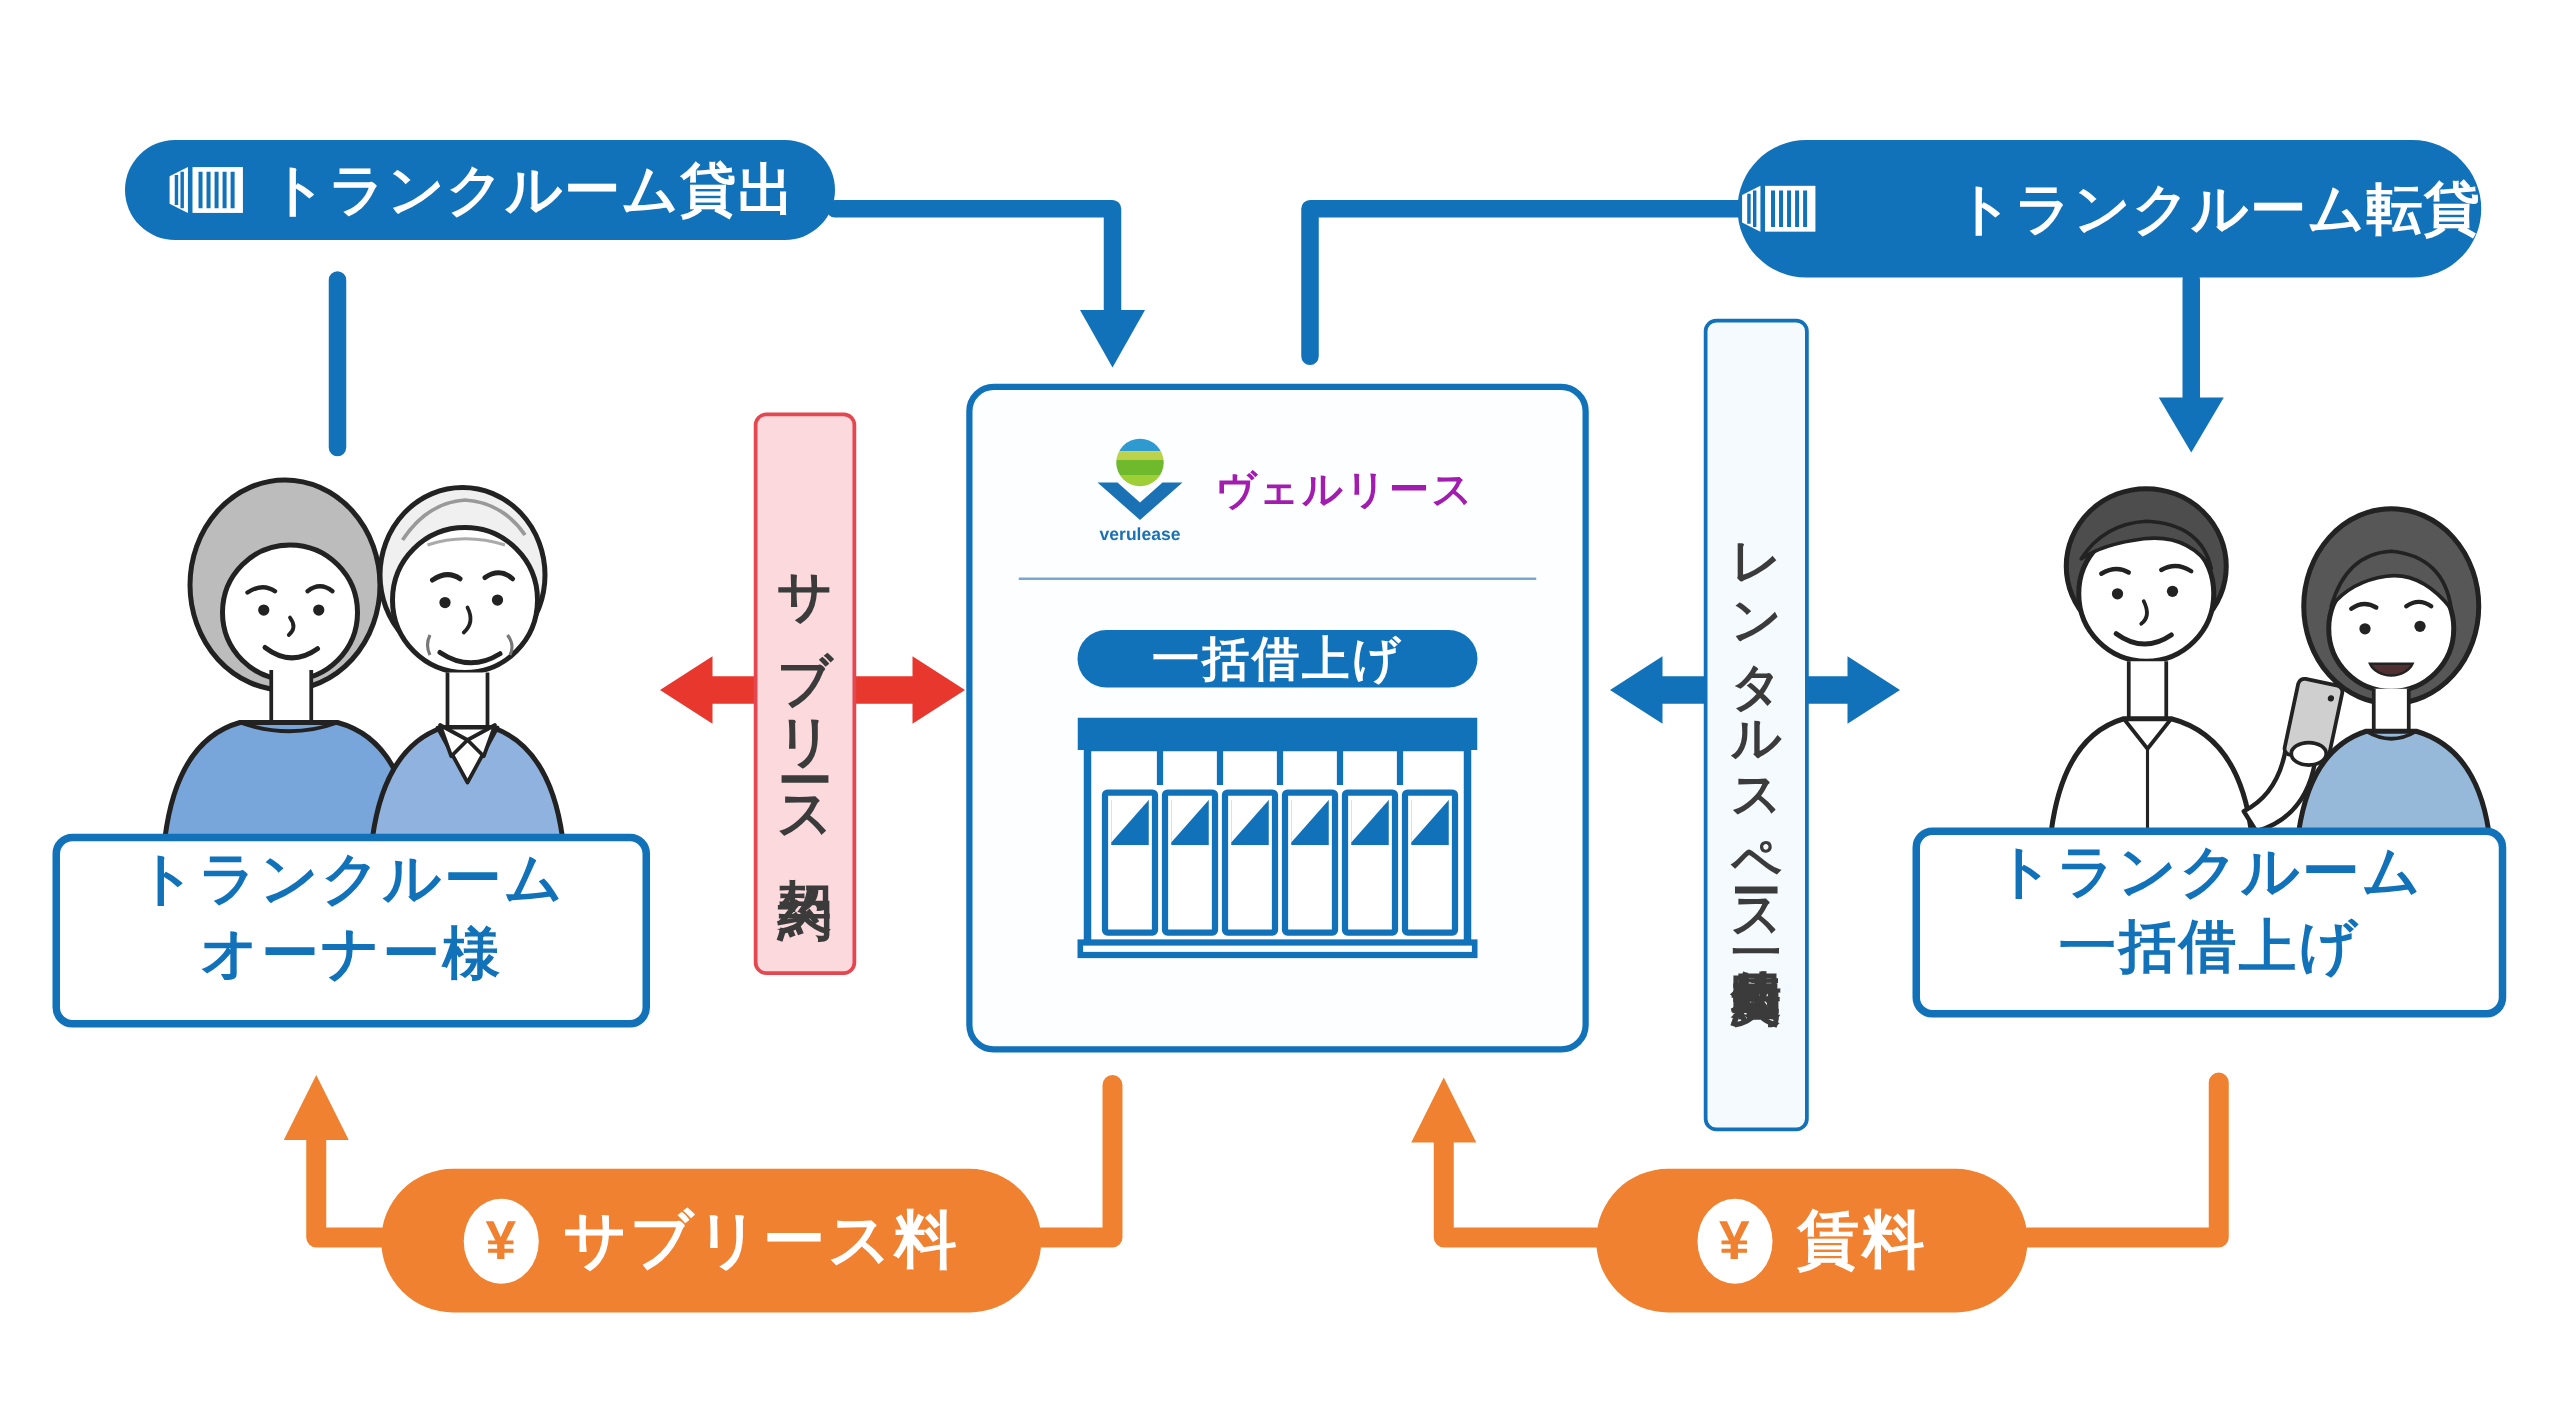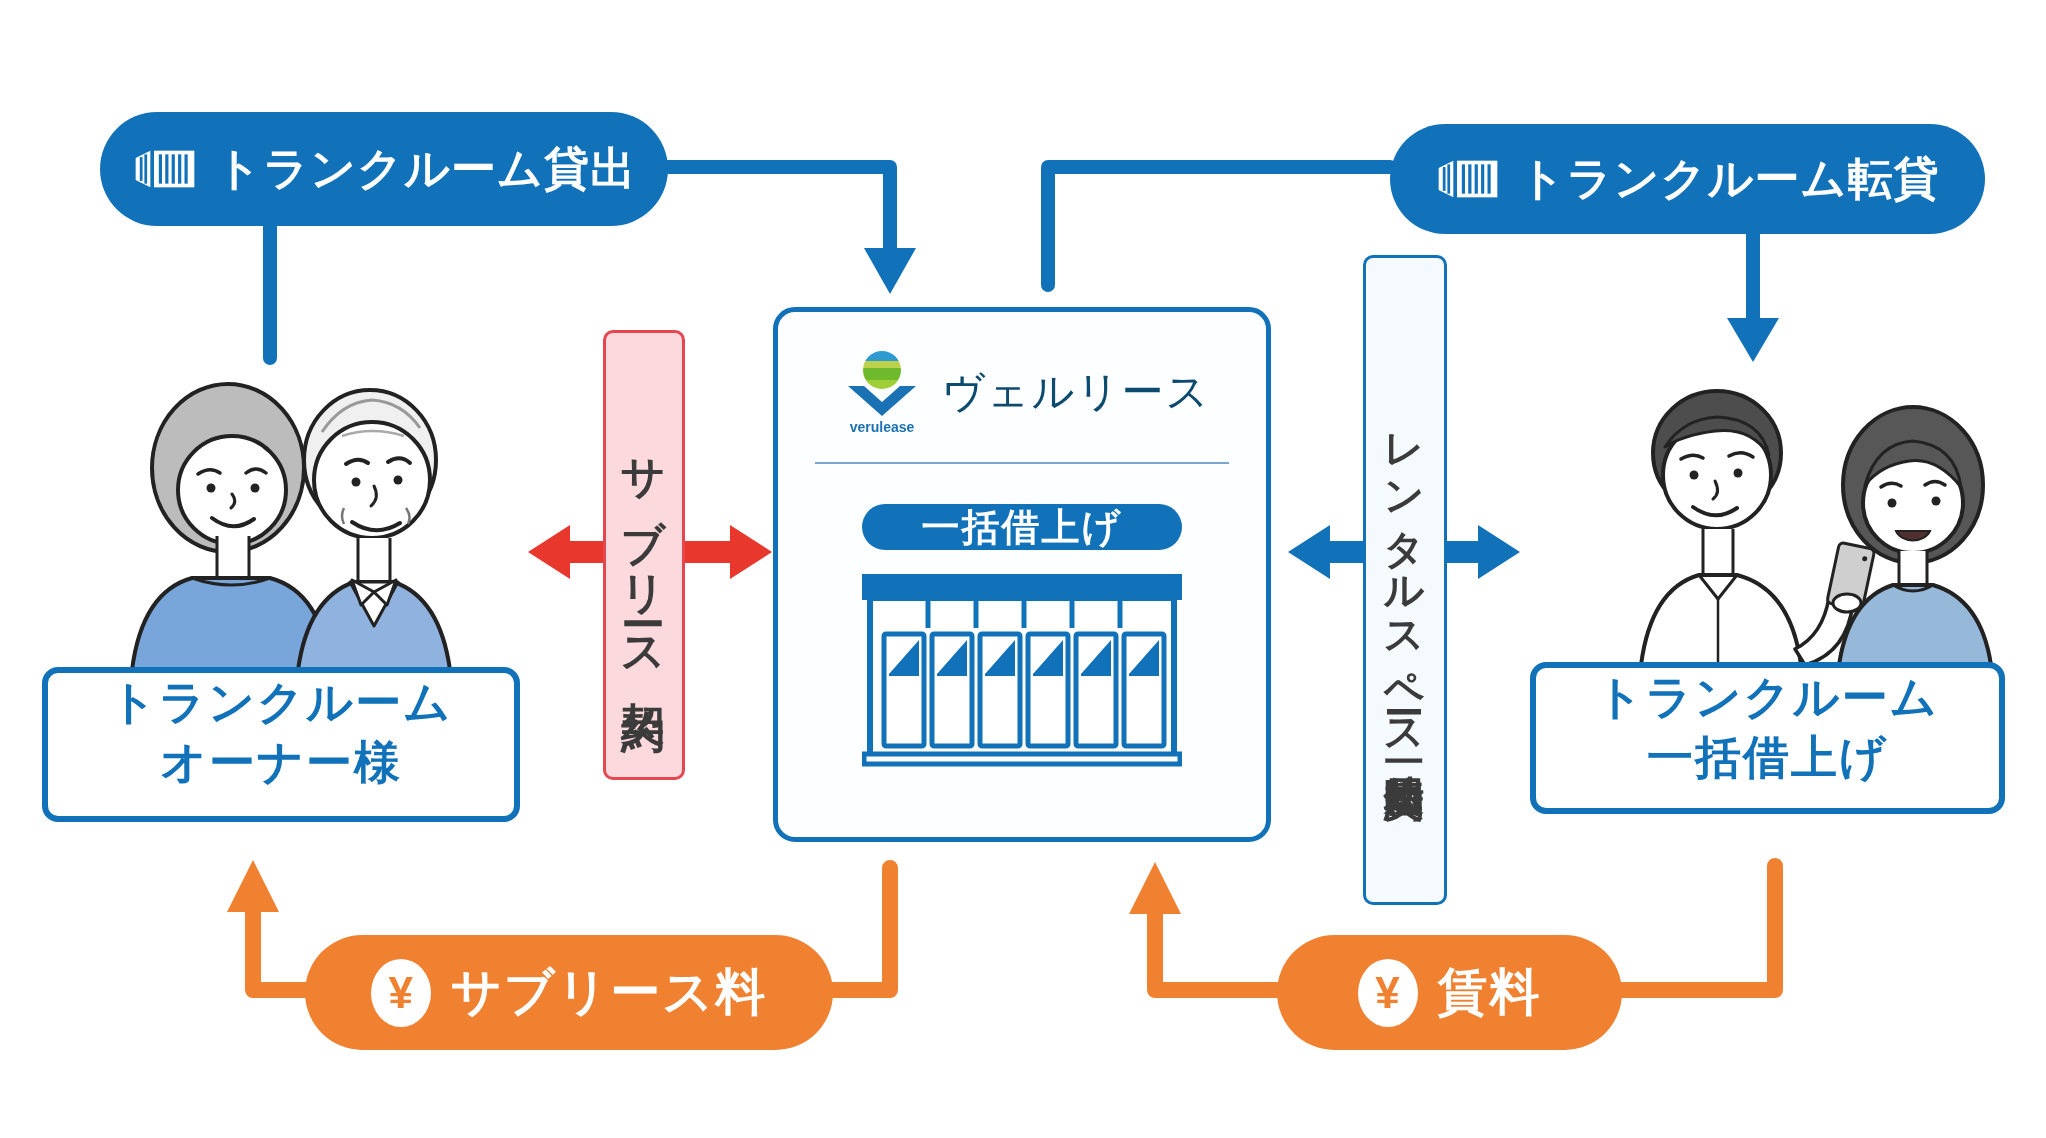--- a/index.html
+++ b/index.html
@@ -11,21 +11,21 @@
   .node{z-index:3;}
 
   .pill-blue{position:absolute;background:#1272b9;border-radius:999px;display:flex;
              align-items:center;justify-content:center;gap:18px;color:#fff;font-weight:bold;z-index:3;}
   .pill-blue .txt{font-size:45px;letter-spacing:1px;}
 
   .center-box{position:absolute;left:773px;top:307px;width:498px;height:535px;box-sizing:border-box;
               background:#fdfeff;border:5px solid #1272b9;border-radius:22px;display:flex;
               flex-direction:column;align-items:center;z-index:3;}
   .logo-row{margin-top:36px;display:flex;align-items:center;gap:12px;}
-  .logo-jp{color:#0c4a6e;font-size:42px;font-weight:normal;letter-spacing:2px;}
+  .logo-jp{color:#a21caf;font-size:32px;font-weight:bold;letter-spacing:2px;}
   .divider{width:414px;height:2px;background:#7aa7cf;margin-top:26px;}
   .center-pill{margin-top:40px;width:320px;height:46px;border-radius:29px;background:#1272b9;
                color:#fff;font-size:38px;font-weight:bold;display:flex;align-items:center;
                justify-content:center;letter-spacing:2px;}
   .storage-wrap{margin-top:24px;}
 
   .vbox{position:absolute;box-sizing:border-box;border-radius:10px;display:flex;align-items:center;
         justify-content:center;z-index:3;}
   .vbox.pink{background:#fbd9dd;border:3px solid #e4474f;}
   .vbox.lblue{background:#f4fafe;border:3px solid #1272b9;}
@@ -141,38 +141,38 @@
       <path d="M360 150 Q370 143 380 150" fill="none" stroke="#222" stroke-width="3.5" stroke-linecap="round"></path>
       <circle cx="327" cy="168" r="4.5" fill="#222"></circle>
         <circle cx="371" cy="166" r="4.5" fill="#222"></circle>
       <path d="M331 196 A 18 14 0 0 0 365 196 Z" fill="#503030" stroke="#222" stroke-width="2"></path>
       <path d="M334 216 L334 254 L362 254 L362 216" fill="#fff" stroke="#222" stroke-width="3"></path>
       <path d="M274 330 Q284 264 328 250 L368 250 Q416 264 426 330 Z" fill="#96b9d9" stroke="#222" stroke-width="4" stroke-linejoin="round"></path>
       <path d="M328 250 Q348 262 368 250" fill="none" stroke="#222" stroke-width="3"></path>
     </g>
   </svg>
 
-  <div class="pill-blue" style="left:100px;top:112px;width:568px;height:114px;">
+  <div class="pill-blue" style="left:100px;top:112px;width:568px;height:80px;">
     <svg width="66" height="48" viewBox="0 0 72 52">
       <polygon points="4,14 20,6 20,46 4,38" fill="#fff"></polygon>
       <line x1="10" y1="13" x2="10" y2="39" stroke="#1272b9" stroke-width="3"></line>
       <line x1="15" y1="10" x2="15" y2="42" stroke="#1272b9" stroke-width="3"></line>
       <rect x="24" y="6" width="44" height="40" fill="#fff"></rect>
       <g stroke="#1272b9" stroke-width="3.5">
         <line x1="31" y1="10" x2="31" y2="42"></line>
           <line x1="38" y1="10" x2="38" y2="42"></line>
         <line x1="45" y1="10" x2="45" y2="42"></line>
           <line x1="52" y1="10" x2="52" y2="42"></line>
         <line x1="59" y1="10" x2="59" y2="42"></line>
       </g>
     </svg>
     <span class="txt">トランクルーム貸出</span>
   </div>
 
-  <div class="pill-blue" style="left:1390px;top:124px;width:595px;height:110px;">
+  <div class="pill-blue" style="left:1390px;top:112px;width:595px;height:110px;justify-content:space-between;">
     <svg width="66" height="48" viewBox="0 0 72 52">
       <polygon points="4,14 20,6 20,46 4,38" fill="#fff"></polygon>
       <line x1="10" y1="13" x2="10" y2="39" stroke="#1272b9" stroke-width="3"></line>
       <line x1="15" y1="10" x2="15" y2="42" stroke="#1272b9" stroke-width="3"></line>
       <rect x="24" y="6" width="44" height="40" fill="#fff"></rect>
       <g stroke="#1272b9" stroke-width="3.5">
         <line x1="31" y1="10" x2="31" y2="42"></line>
           <line x1="38" y1="10" x2="38" y2="42"></line>
         <line x1="45" y1="10" x2="45" y2="42"></line>
           <line x1="52" y1="10" x2="52" y2="42"></line>

